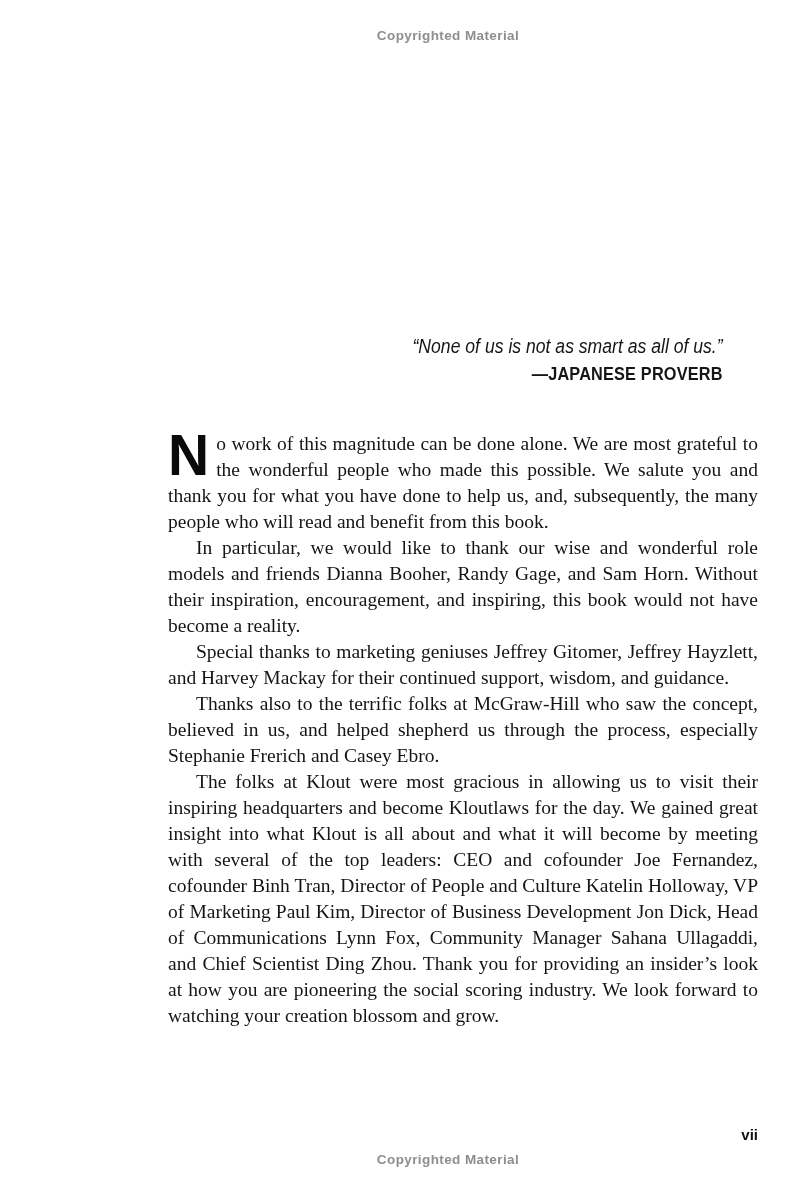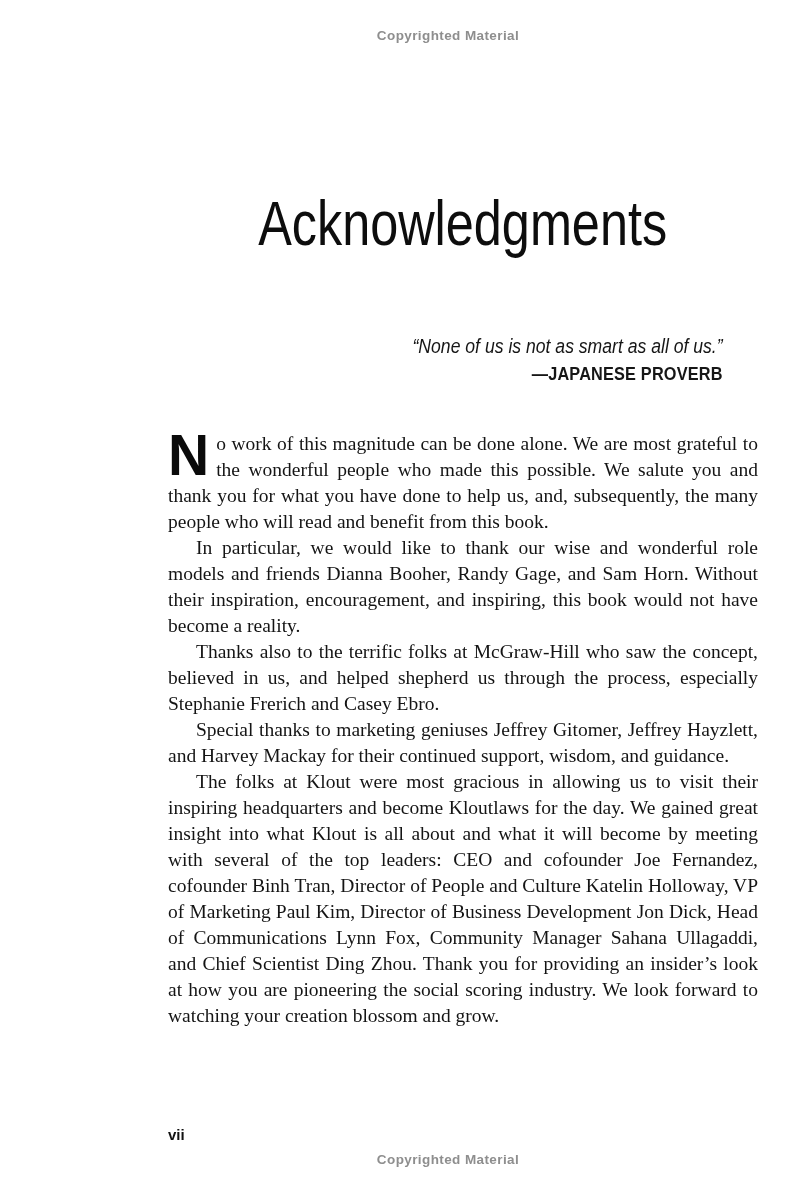--- a/index.html
+++ b/index.html
@@ -105,50 +105,47 @@
     height: 48px;
     margin: 2px 7px 0 0;
     color: #0a0a0a;
   }
 
   .page-number {
     position: absolute;
     top: 1126px;
     left: 120px;
     width: 590px;
-    text-align: left;
+    text-align: right;
     font-family: "Liberation Sans", sans-serif;
     font-weight: 700;
     font-size: 15px;
     color: #111111;
   }
 </style>
 </head>
 <body>
 
 <div class="page">
 
   <div class="notice top">Copyrighted Material</div>
 
-  <div class="title-wrap">
-    <span class="title">Acknowledgments</span>
-  </div>
 
   <div class="epigraph">
     <span class="quote">“None of us is not as smart as all of us.”</span>
     <span class="attribution">—JAPANESE PROVERB</span>
   </div>
 
   <div class="body-text">
     <p>
       <span class="drop-cap">N</span><span>o work of this magnitude can be done alone. We are most grateful to the wonderful people who made this possible. We salute you and thank you for what you have done to help us, and, subsequently, the many people who will read and benefit from this book.</span>
     </p>
     <p class="indented">In particular, we would like to thank our wise and wonderful role models and friends Dianna Booher, Randy Gage, and Sam Horn. Without their inspiration, encouragement, and inspiring, this book would not have become a reality.</p>
+    <p class="indented">Special thanks to marketing geniuses Jeffrey Gitomer, Jeffrey Hayzlett, and Harvey Mackay for their continued support, wisdom, and guidance.</p>
     <p class="indented">Thanks also to the terrific folks at McGraw-Hill who saw the concept, believed in us, and helped shepherd us through the process, especially Stephanie Frerich and Casey Ebro.</p>
-    <p class="indented">Special thanks to marketing geniuses Jeffrey Gitomer, Jeffrey Hayzlett, and Harvey Mackay for their continued support, wisdom, and guidance.</p>
     <p class="indented">The folks at Klout were most gracious in allowing us to visit their inspiring headquarters and become Kloutlaws for the day. We gained great insight into what Klout is all about and what it will become by meeting with several of the top leaders: CEO and cofounder Joe Fernandez, cofounder Binh Tran, Director of People and Culture Katelin Holloway, VP of Marketing Paul Kim, Director of Business Development Jon Dick, Head of Communications Lynn Fox, Community Manager Sahana Ullagaddi, and Chief Scientist Ding Zhou. Thank you for providing an insider’s look at how you are pioneering the social scoring industry. We look forward to watching your creation blossom and grow.</p>
   </div>
 
   <div class="page-number">vii</div>
 
   <div class="notice bottom">Copyrighted Material</div>
 
 </div>
 
 </body></html>

